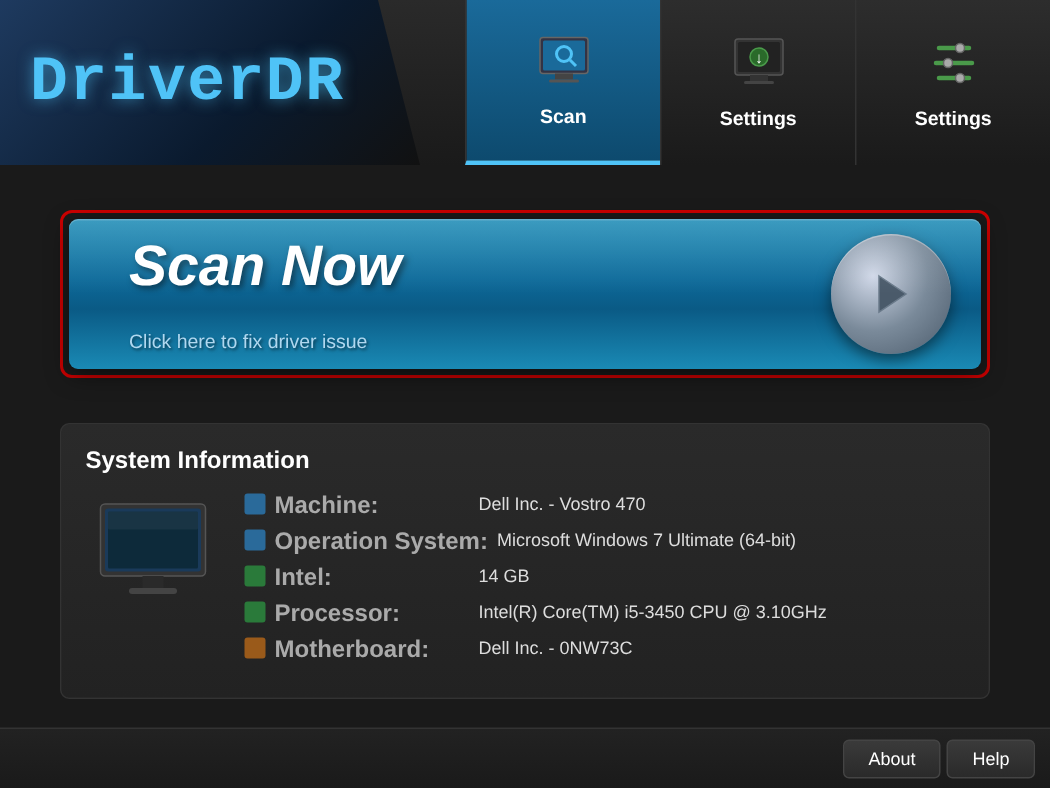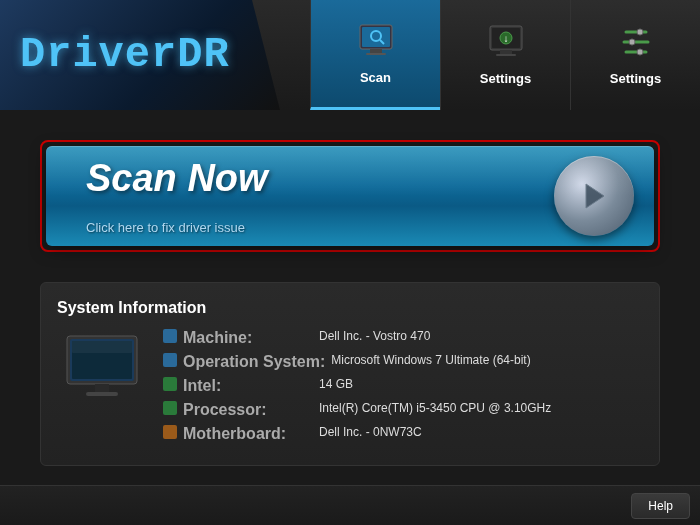--- a/index.html
+++ b/index.html
@@ -357,14 +357,15 @@
           <span class="info-label">Motherboard:</span>
           <span class="info-value">Dell Inc. - 0NW73C</span>
         </div>
       </div>
     </div>
   </div>
 
 </div>
 
 <div class="footer">
+  <button class="footer-btn">About</button>
   <button class="footer-btn">Help</button>
 </div>
 
 </body></html>

